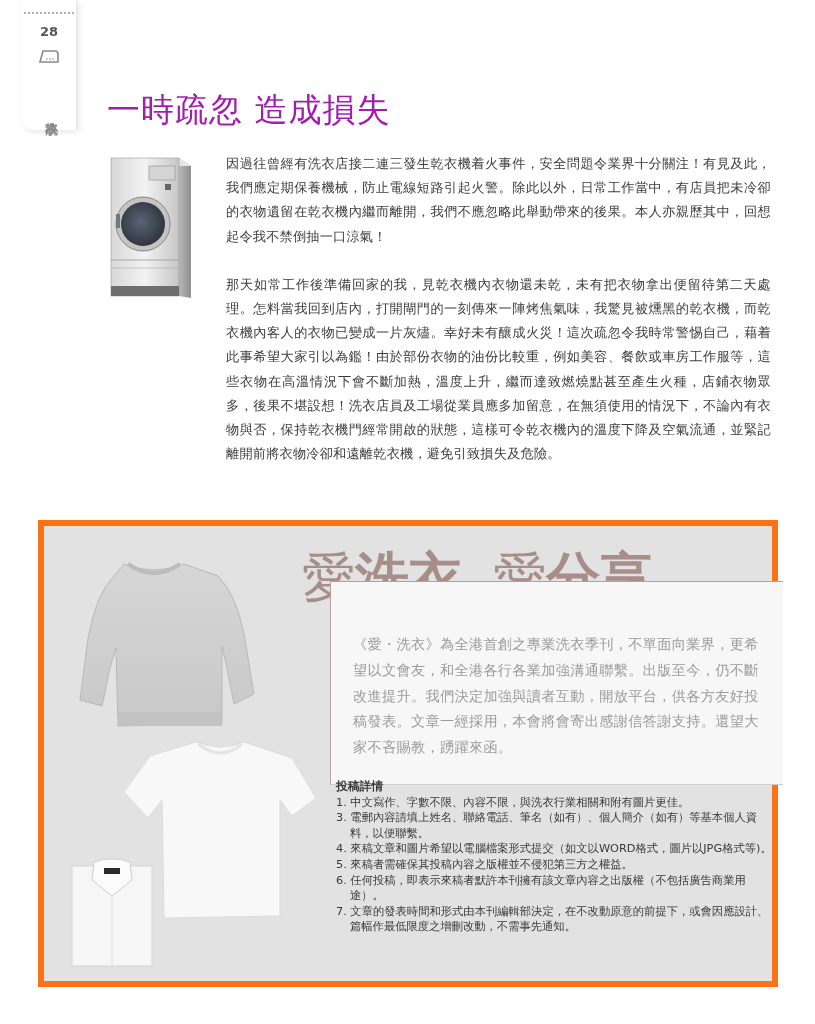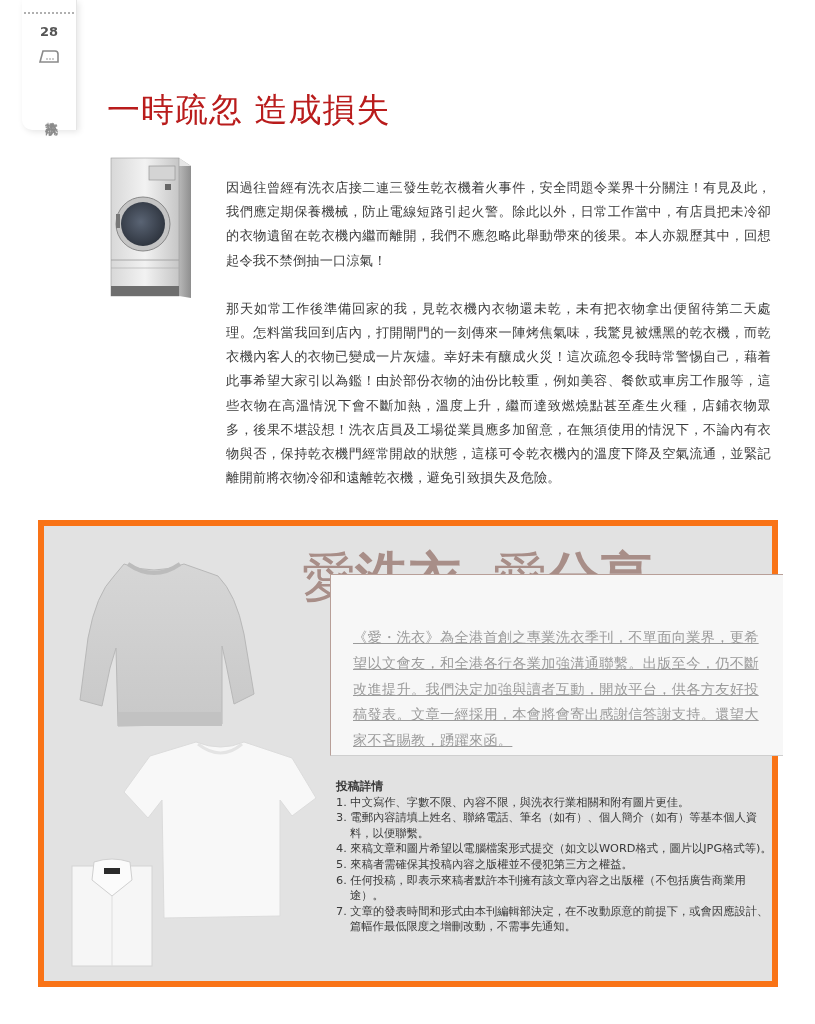--- a/index.html
+++ b/index.html
@@ -27,54 +27,54 @@
   }
   .side-tab .section {
     position: absolute; top: 72px; left: 0; right: 0; text-align: center;
     font-size: 13px; color: #8a8a8a; line-height: 15.5px; writing-mode: vertical-rl;
     margin: 0 auto; height: 80px; width: 20px;
   }
 
   
   .title {
     position: absolute; left: 107px; top: 88px;
-    font-size: 33px; color: #b91c1c; letter-spacing: 1px; font-weight: normal;
+    font-size: 33px; color: #a21caf; letter-spacing: 1px; font-weight: normal;
     white-space: nowrap;
   }
 
   
   .dryer {
     position: absolute; left: 107px; top: 152px; width: 87px; height: 150px;
   }
 
   
   .article {
     position: absolute; left: 226px; top: 152px; width: 545px;
-    font-size: 13.2px; line-height: 24.2px; color: #3c3c3c; letter-spacing: 0.2px; margin-top: 24px;
+    font-size: 13.2px; line-height: 24.2px; color: #3c3c3c; letter-spacing: 0.2px;
   }
   .article p { margin-bottom: 24px; text-align: justify; }
   .article p.author { margin-top: 0; }
 
   
   .promo {
     position: absolute; left: 38px; top: 520px; width: 740px; height: 467px;
     background: #e2e2e2; border: 6px solid #f97316; padding-left: 20px;
   }
   .promo-heading {
     position: absolute; left: 258px; top: 22px; font-size: 54px; color: #a88e88;
     white-space: nowrap; line-height: 60px; letter-spacing: -1px;
   }
   .promo-heading .light { font-weight: normal; }
   .promo-heading .bold { font-weight: bold; }
   .promo-intro {
-    position: absolute; left: 286px; top: 48px; width: 453px; height: 182px;
+    position: absolute; left: 286px; top: 55px; width: 453px; height: 204px;
     background: #f7f7f7; border-left: 1px solid #b89f98; border-top: 1px solid #b89f98;
     border-bottom: 1px solid #cfcfcf;
     padding: 50px 22px 0 22px;
-    font-size: 14.2px; line-height: 25.8px; color: #9b9b9b; letter-spacing: 0.3px; text-decoration: underline;
+    font-size: 14.2px; line-height: 25.8px; color: #9b9b9b; letter-spacing: 0.3px;
   }
   .submit {
     position: absolute; left: 292px; top: 253px; width: 440px;
     font-size: 11.3px; color: #3a3a3a; line-height: 15.6px;
   }
   .submit .sub-title { font-weight: bold; font-size: 11.8px; margin-bottom: 0; }
   .submit ol { list-style: none; }
   .submit li { padding-left: 14px; text-indent: -14px; }
 
   

